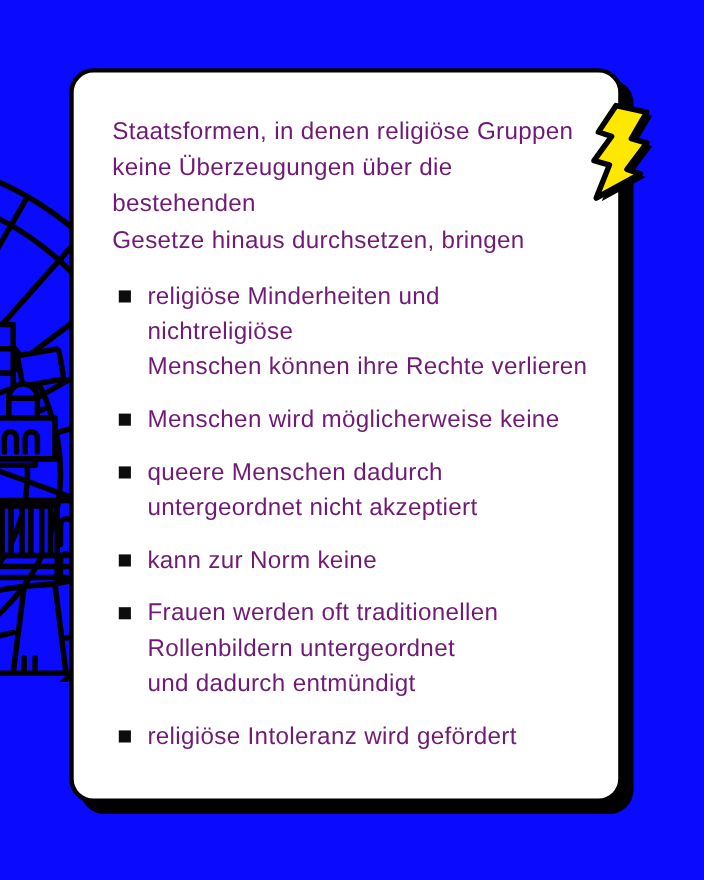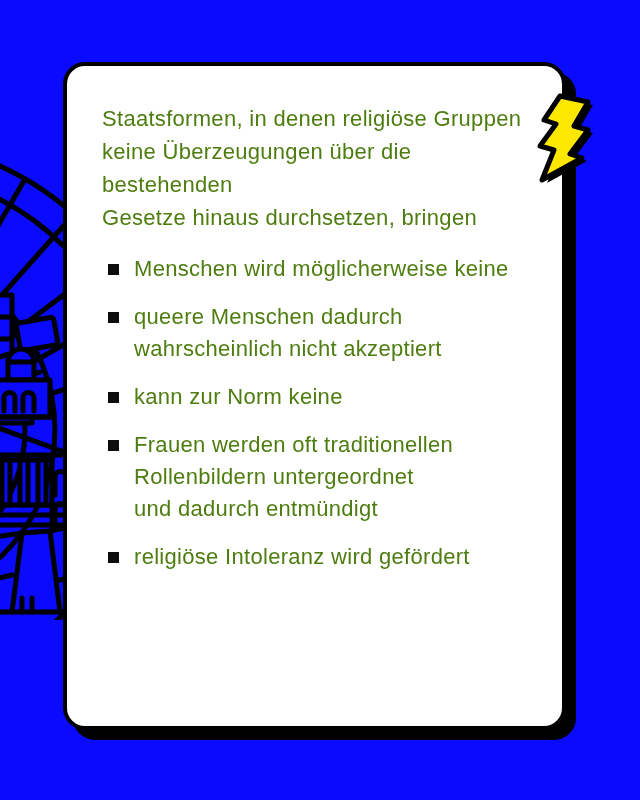--- a/index.html
+++ b/index.html
@@ -16,21 +16,21 @@
   
   .card{
     position:absolute;left:63px;top:62px;width:503px;height:668px;
     box-sizing:border-box;
     background:#ffffff;
     border:4px solid #000;
     border-radius:22px;
     box-shadow:10px 10px 0 #000;
     padding:36px 28px 0 35px;
     z-index:1;
-    color:#4d7c0f;
+    color:#701a75;
   }
   .intro{
     font-size:22px;line-height:33px;letter-spacing:.3px;
     margin:0 0 19px 0;
   }
   .intro .line{display:block;}
   .bullet{
     display:flex;align-items:flex-start;
     font-size:22px;line-height:32px;letter-spacing:.3px;
     margin:0 0 16px 0;
@@ -107,33 +107,40 @@
   </g>
 </svg>
 
 <div class="card">
   <p class="intro">
     <span class="line">Staatsformen, in denen religiöse Gruppen</span>
     <span class="line">keine Überzeugungen über die bestehenden</span>
     <span class="line">Gesetze hinaus durchsetzen, bringen</span>
   </p>
 
+  <div class="bullet">
+    <span class="sq"></span>
+    <span class="lines">
+      <span class="line">religiöse Minderheiten und nichtreligiöse</span>
+      <span class="line">Menschen können ihre Rechte verlieren</span>
+    </span>
+  </div>
 
   <div class="bullet">
     <span class="sq"></span>
     <span class="lines">
       <span class="line">Menschen wird möglicherweise keine</span>
     </span>
   </div>
 
   <div class="bullet">
     <span class="sq"></span>
     <span class="lines">
       <span class="line">queere Menschen dadurch</span>
-      <span class="line">wahrscheinlich nicht akzeptiert</span>
+      <span class="line">untergeordnet nicht akzeptiert</span>
     </span>
   </div>
 
   <div class="bullet">
     <span class="sq"></span>
     <span class="lines">
       <span class="line">kann zur Norm keine</span>
     </span>
   </div>
 

